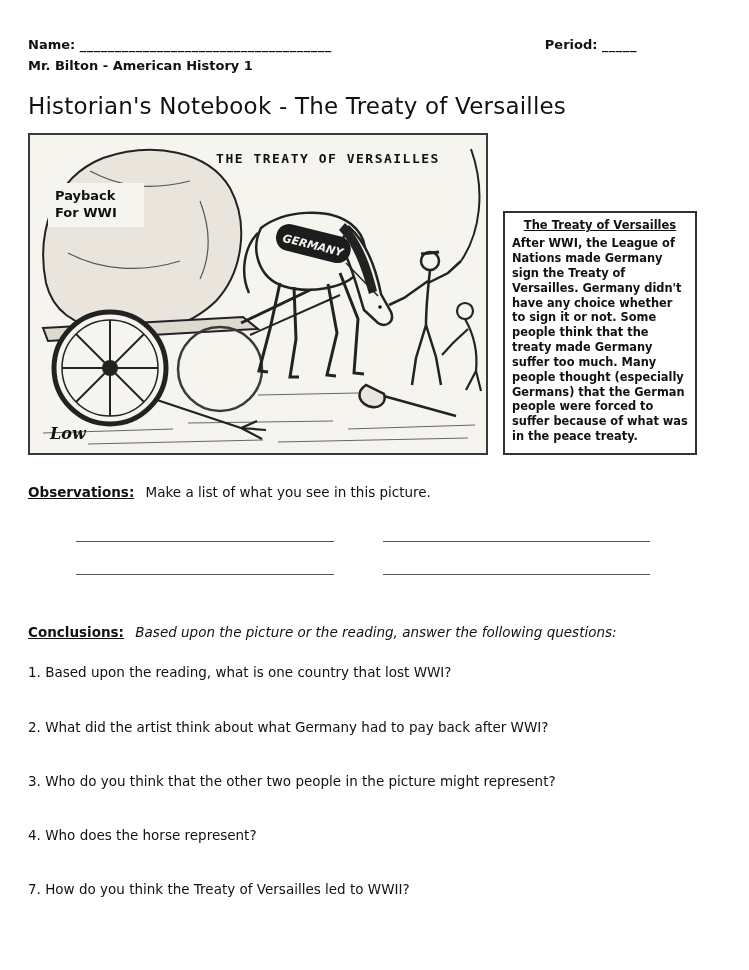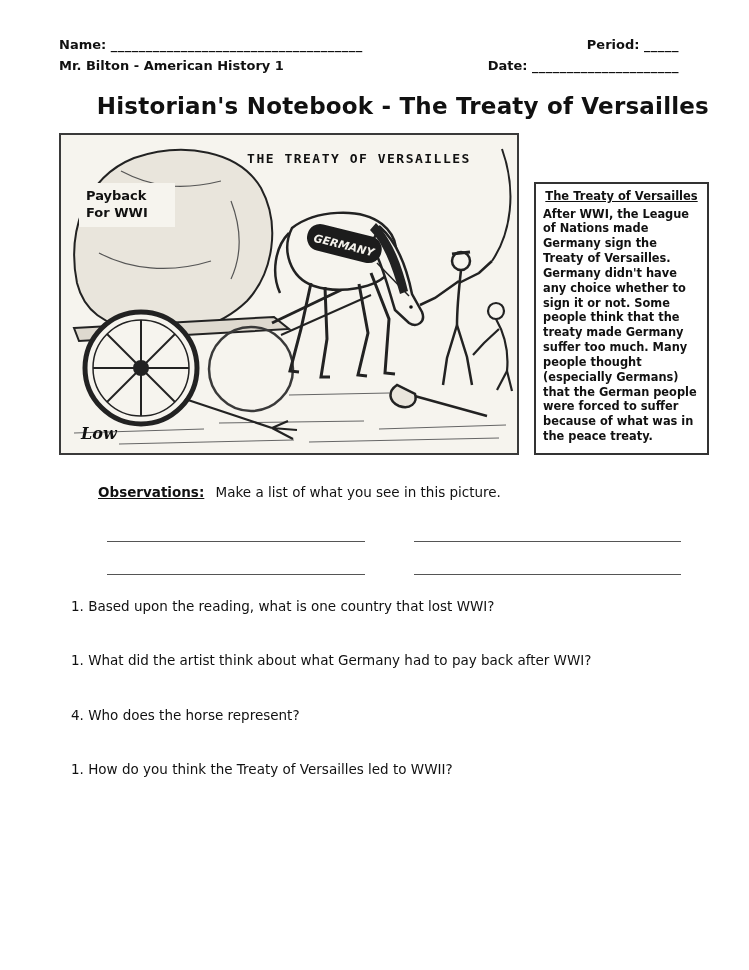--- a/index.html
+++ b/index.html
@@ -3,88 +3,84 @@
 <meta charset="utf-8">
 <style>
   * { box-sizing: border-box; margin: 0; padding: 0; }
   html, body { background: #ffffff; }
   body {
     width: 749px; height: 970px;
     font-family: "DejaVu Sans", "Liberation Sans", sans-serif;
     color: #111;
     overflow: hidden;
   }
-  .page { padding: 34px 40px 0 59px; }
+  .page { padding: 34px 40px 0 28px; }
 
   .hdr-row {
     display: flex; justify-content: space-between; align-items: baseline;
     font-size: 13px; font-weight: bold; line-height: 1.65;
   }
   .hdr-left { white-space: nowrap; }
-  .hdr-right { white-space: nowrap; margin-right: 30px; }
+  .hdr-right { white-space: nowrap; margin-right: 72px; }
   .blank-text { font-weight: bold; letter-spacing: 0.5px; }
 
   .title {
-    font-size: 23px; font-weight: bold; text-align: right;
+    font-size: 23px; font-weight: normal; text-align: left;
     margin: 16px 0 14px 0; white-space: nowrap; letter-spacing: 0.2px;
   }
 
   .content-row { display: flex; align-items: flex-end; }
   .cartoon-wrap { flex: 0 0 auto; line-height: 0; }
 
   .info-box {
     width: 194px; margin-left: 15px;
     border: 2px solid #333; padding: 5px 7px 9px 7px;
     background: #fff;
   }
   .info-title {
     font-size: 11.5px; font-weight: bold; text-decoration: underline;
     text-align: center; margin-bottom: 4px;
   }
   .info-body { font-size: 11.4px; line-height: 1.3; font-weight: bold; }
 
-  .obs-row { margin-top: 28px; font-size: 13.5px; line-height: 1.35; margin-left: 39px; }
+  .obs-row { margin-top: 28px; font-size: 13.5px; line-height: 1.35; }
   .lbl { font-weight: bold; text-decoration: underline; }
   .prompt { margin-left: 7px; }
   .prompt.italic { font-style: italic; }
 
   .blank-grid { margin: 40px 0 0 48px; }
   .blank-line-row { display: flex; gap: 49px; margin-bottom: 32px; }
   .blank-line-row:last-child { margin-bottom: 0; }
   .blank-line { border-bottom: 1px solid #555; height: 0; }
   .blank-line.left  { width: 258px; }
   .blank-line.right { width: 267px; }
 
   .conc-row { margin-top: 48px; font-size: 13.5px; line-height: 1.35; }
 
-  .questions { margin-top: 22px; margin-left: 12px; }
+  .questions { margin-top: 22px; }
   .question { font-size: 13.5px; line-height: 1.35; margin-bottom: 36px; }
 </style>
 </head>
 <body>
 
 <div class="page">
 
   <div class="hdr-row">
     <div class="hdr-left">
       <span>Name:</span>
       <span class="blank-text">____________________________________</span>
     </div>
     <div class="hdr-right">
       <span>Period:</span>
       <span class="blank-text">_____</span>
     </div>
   </div>
 
   <div class="hdr-row">
     <div class="hdr-left">Mr. Bilton - American History 1</div>
-    <div class="hdr-right">
-      <span>Date:</span>
-      <span class="blank-text">_____________________</span>
-    </div>
   </div>
 
   <div class="title">Historian's Notebook - The Treaty of Versailles</div>
 
   <div class="content-row">
 
     <div class="cartoon-wrap">
       <svg viewBox="0 0 460 322" width="460" height="322" xmlns="http://www.w3.org/2000/svg">
         <rect x="1" y="1" width="458" height="320" fill="#f6f4ee" stroke="#3a3a3a" stroke-width="2"></rect>
 
@@ -189,21 +185,26 @@
     <div class="blank-line-row">
       <div class="blank-line left"></div>
       <div class="blank-line right"></div>
     </div>
     <div class="blank-line-row">
       <div class="blank-line left"></div>
       <div class="blank-line right"></div>
     </div>
   </div>
 
+  <div class="conc-row">
+    <span class="lbl">Conclusions:</span>
+    <span class="prompt italic">Based upon the picture or the reading, answer the following questions:</span>
+  </div>
 
   <div class="questions">
     <div class="question">1. Based upon the reading, what is one country that lost WWI?</div>
-    <div class="question">1. What did the artist think about what Germany had to pay back after WWI?</div>
+    <div class="question">2. What did the artist think about what Germany had to pay back after WWI?</div>
+    <div class="question">3. Who do you think that the other two people in the picture might represent?</div>
     <div class="question">4. Who does the horse represent?</div>
-    <div class="question">1. How do you think the Treaty of Versailles led to WWII?</div>
+    <div class="question">7. How do you think the Treaty of Versailles led to WWII?</div>
   </div>
 
 </div>
 
 </body></html>

